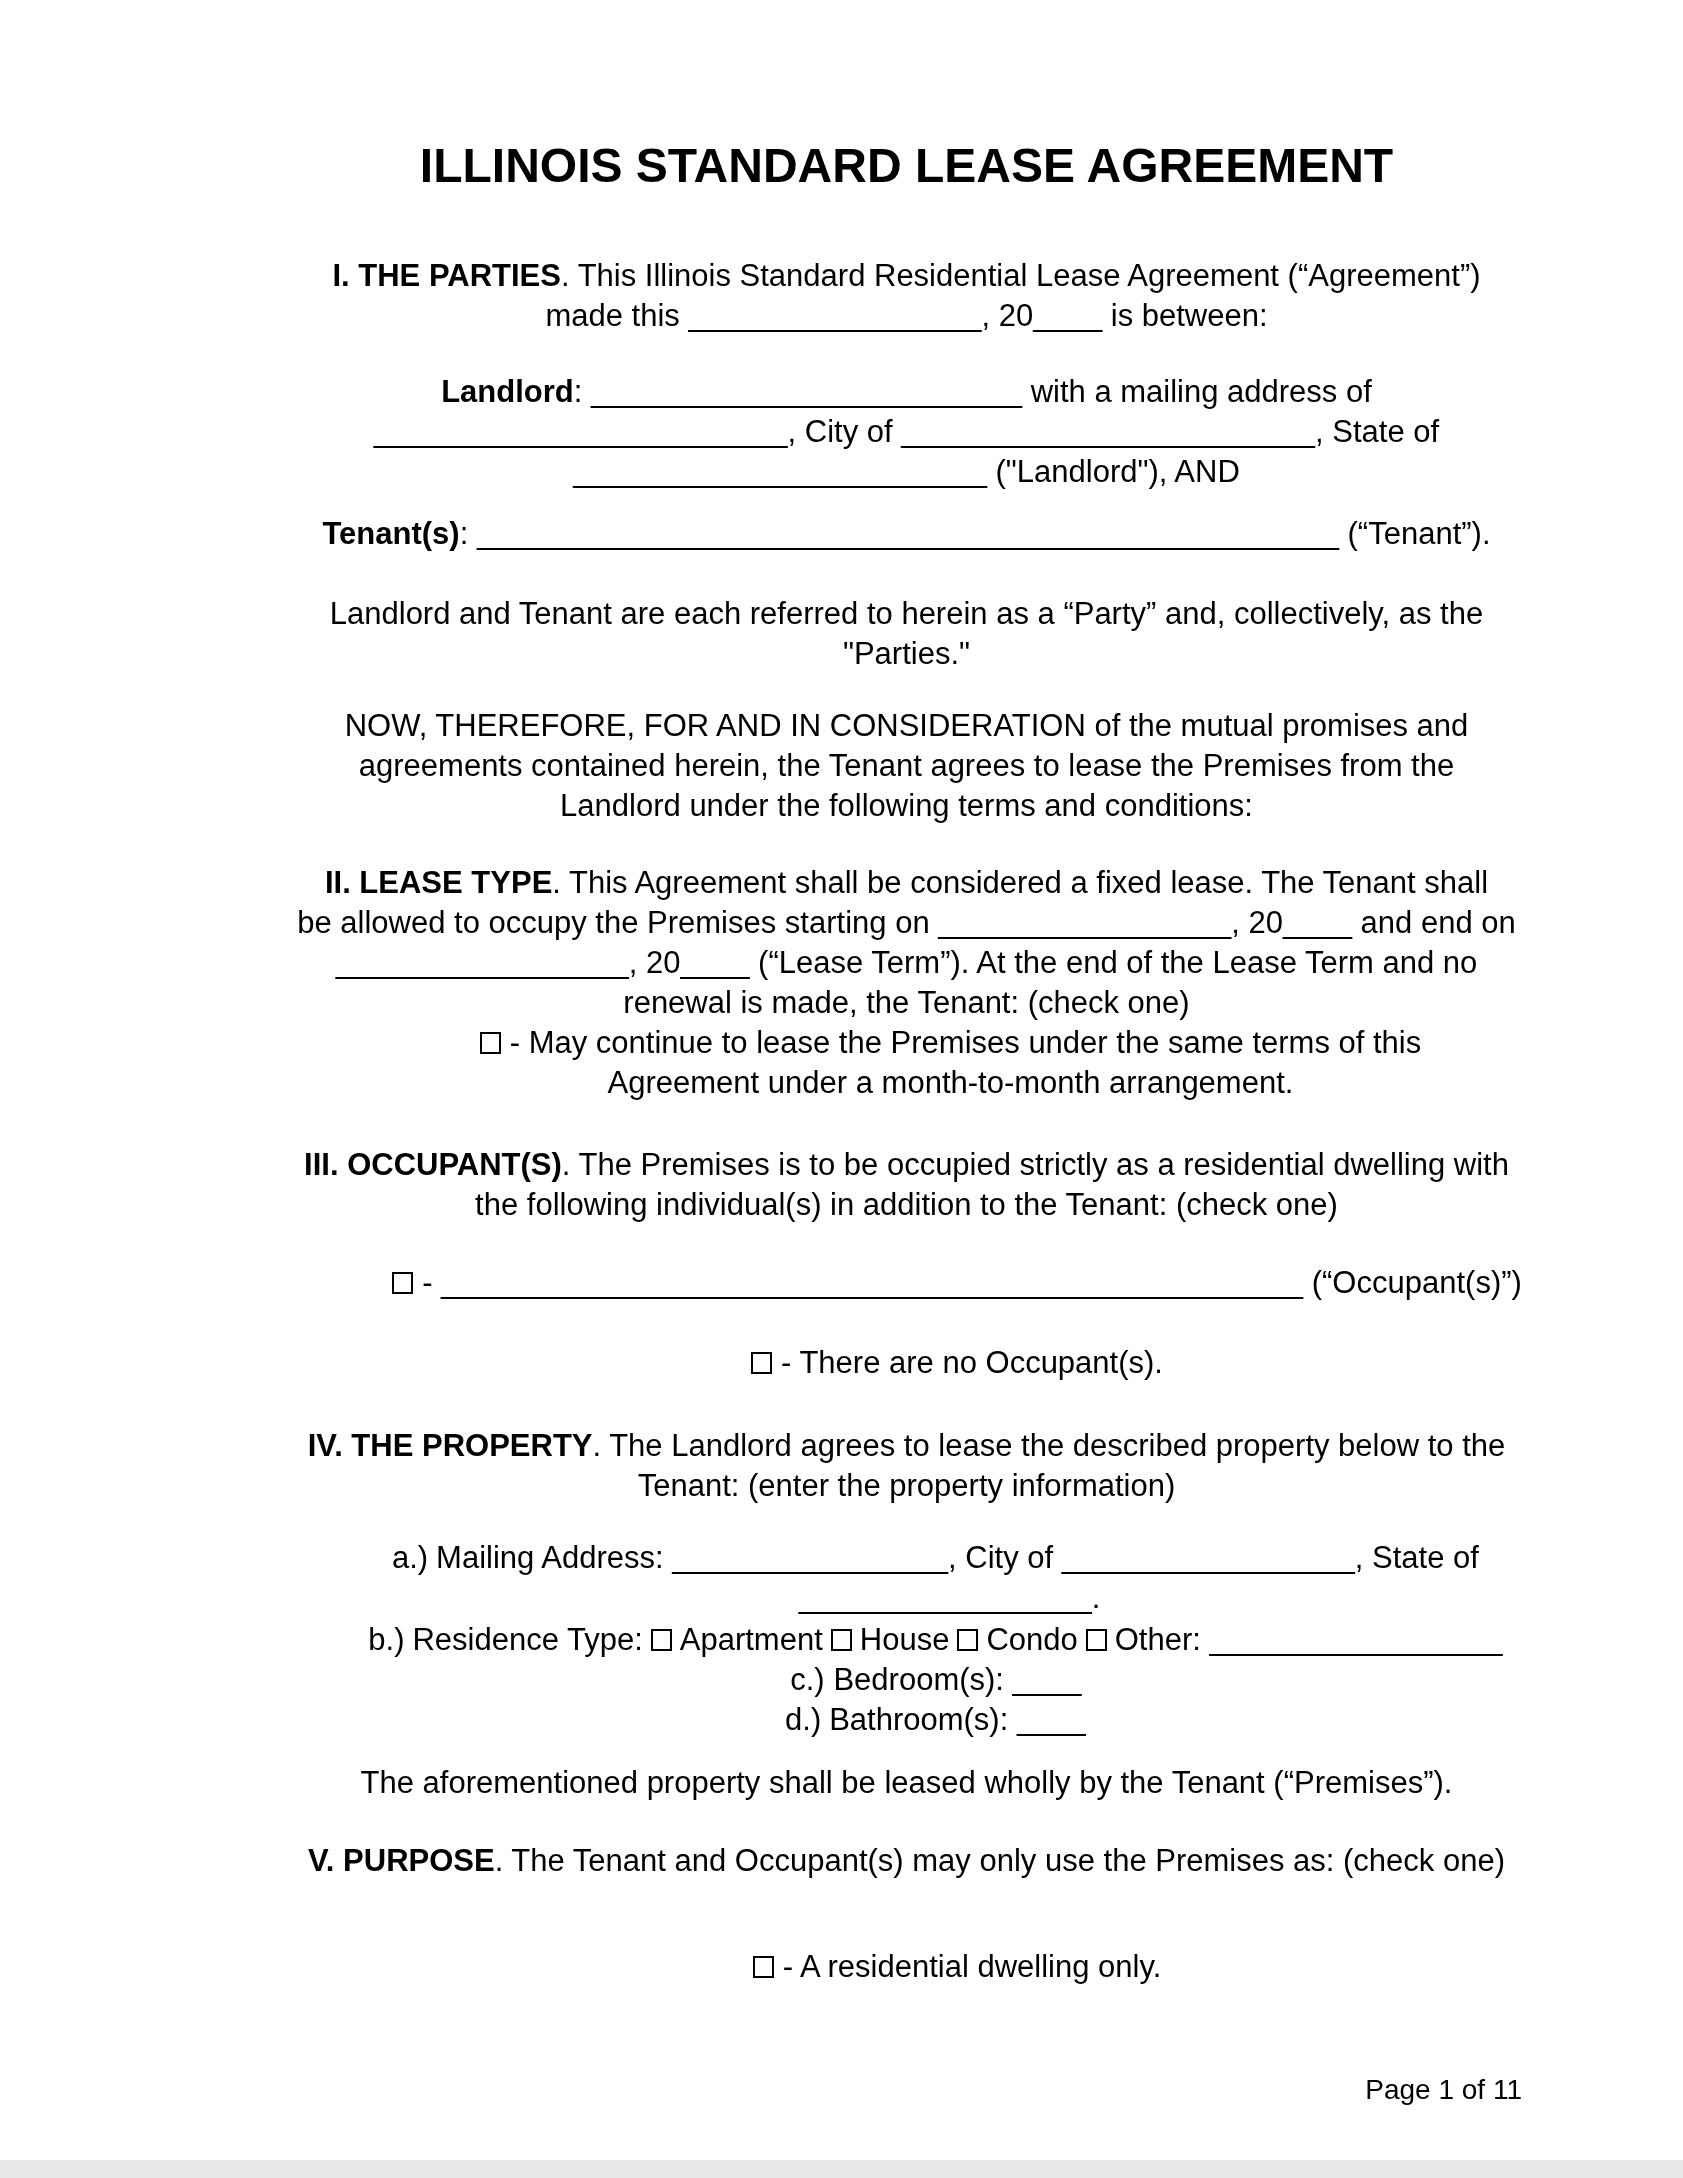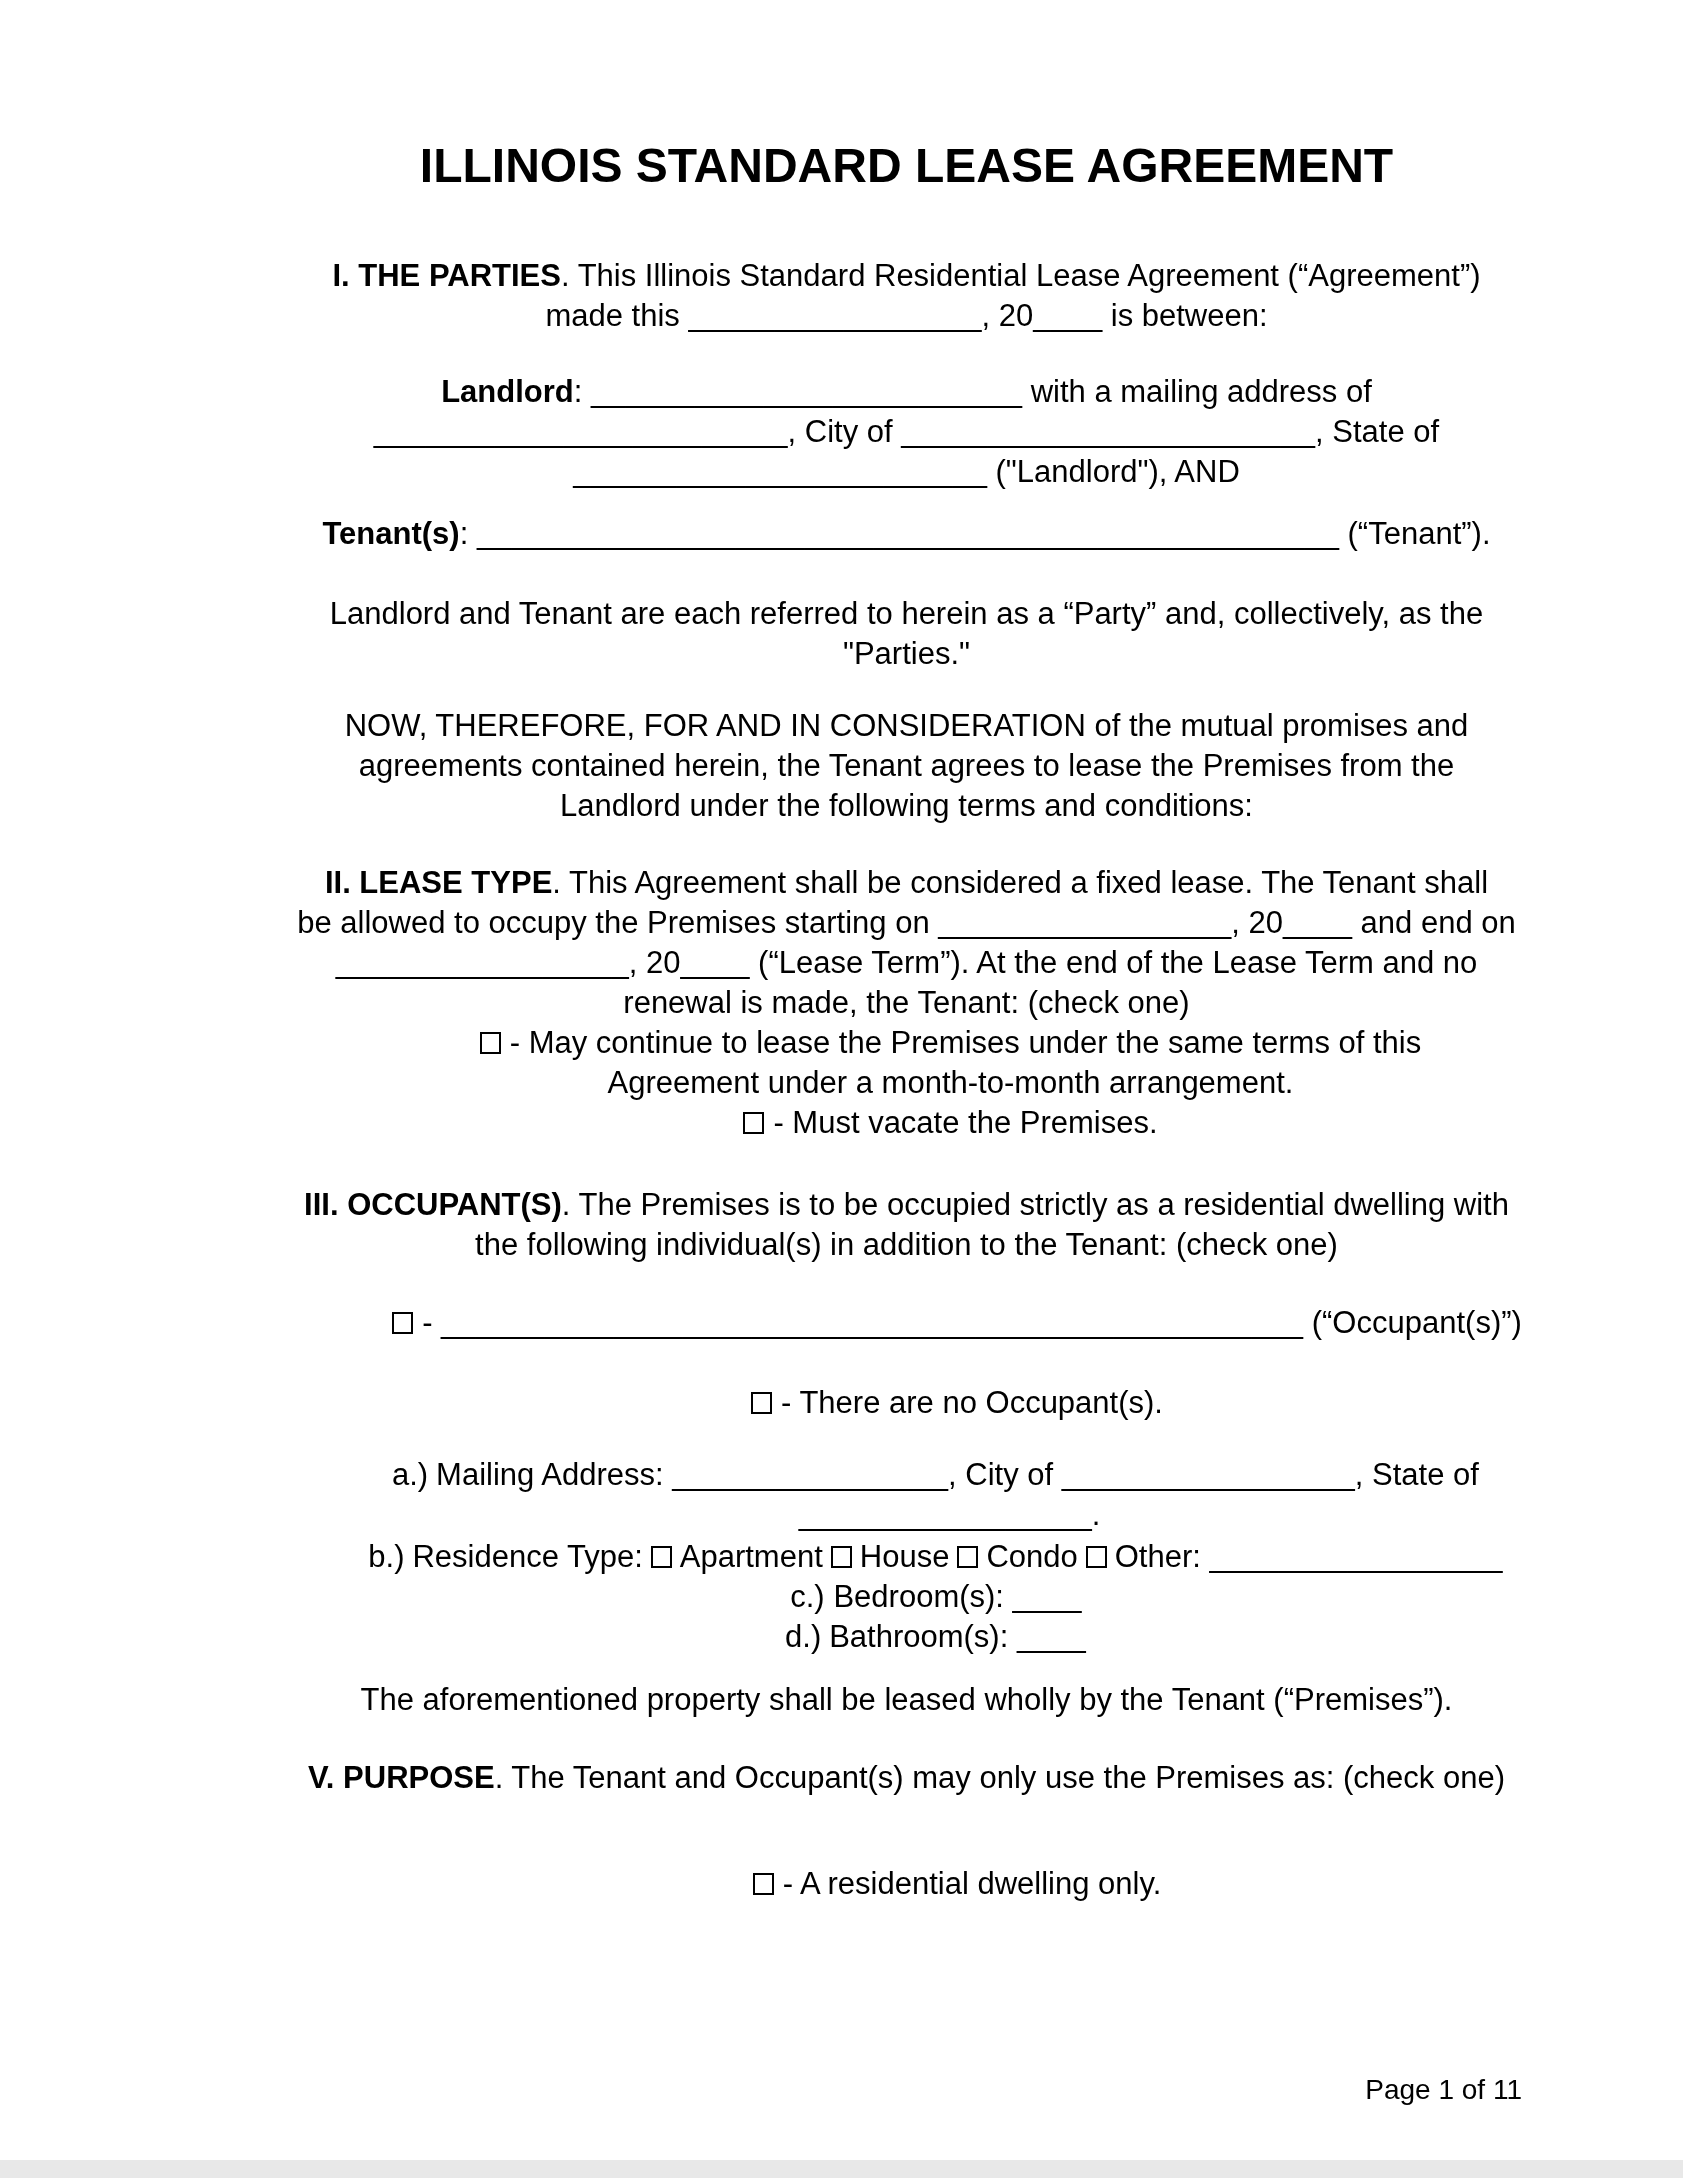--- a/index.html
+++ b/index.html
@@ -90,37 +90,38 @@
     <div class="line"><span>be allowed to occupy the Premises starting on _________________, 20____ and end on</span></div>
     <div class="line"><span>_________________, 20____ (“Lease Term”). At the end of the Lease Term and no</span></div>
     <div class="line"><span>renewal is made, the Tenant: (check one)</span></div>
   </div>
 
   <div class="block ind-cb-lg mt0">
     <div class="line"><span class="cb"></span><span>- May continue to lease the Premises under the same terms of this</span></div>
     <div class="line"><span>Agreement under a month-to-month arrangement.</span></div>
   </div>
 
-  <div class="block ind-cb-lg mt0">
-    <div class="line"><span class="cb"></span><span>- Must vacate the Premises.</span></div>
-  </div>
 
   <div class="block mt42">
     <div class="line"><strong>III. OCCUPANT(S)</strong><span>. The Premises is to be occupied strictly as a residential dwelling with</span></div>
     <div class="line"><span>the following individual(s) in addition to the Tenant: (check one)</span></div>
   </div>
 
   <div class="block ind-cb-md mt38">
     <div class="line"><span class="cb"></span><span>- __________________________________________________ (“Occupant(s)”)</span></div>
   </div>
 
   <div class="block ind-cb-md mt40">
     <div class="line"><span class="cb"></span><span>- There are no Occupant(s).</span></div>
   </div>
 
+  <div class="block mt43">
+    <div class="line"><strong>IV. THE PROPERTY</strong><span>. The Landlord agrees to lease the described property below to the</span></div>
+    <div class="line"><span>Tenant: (enter the property information)</span></div>
+  </div>
 
   <div class="block prop-item mt32">
     <div class="line"><span class="prop-marker">a.)</span><span>Mailing Address: ________________, City of _________________, State of</span></div>
   </div>
   <div class="block prop-cont mt0">
     <div class="line"><span>_________________.</span></div>
   </div>
 
   <div class="block prop-item mt2">
     <div class="line"><span class="prop-marker">b.)</span><span class="opt-label">Residence Type:</span><span class="cb cb-inline"></span><span class="opt-label">Apartment</span><span class="cb cb-inline"></span><span class="opt-label">House</span><span class="cb cb-inline"></span><span class="opt-label">Condo</span><span class="cb cb-inline"></span><span>Other: _________________</span></div>

